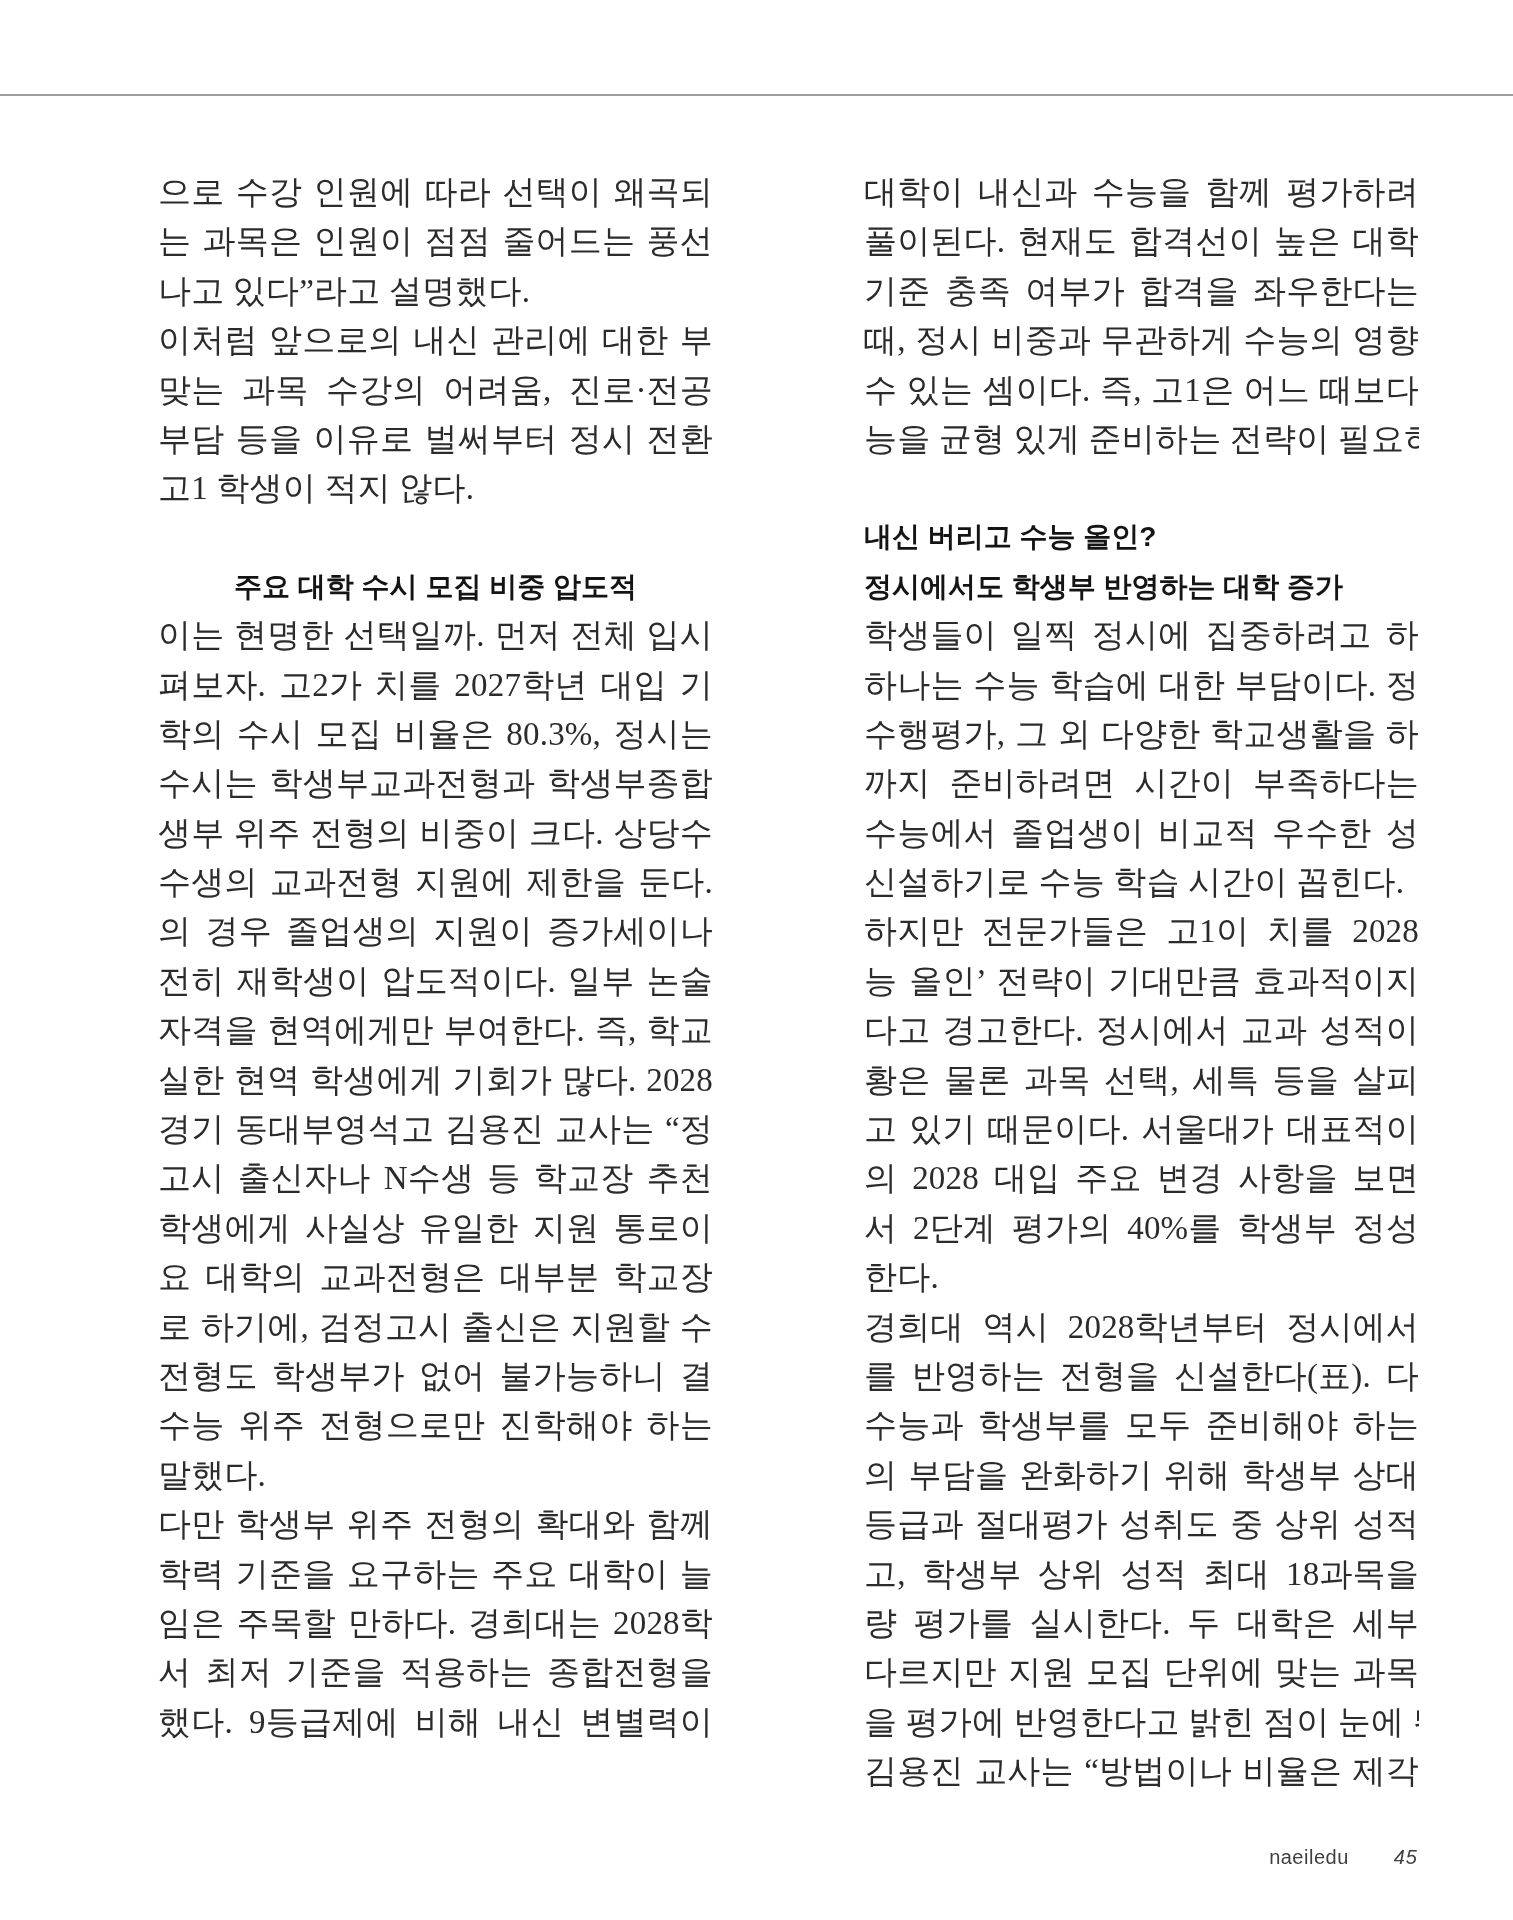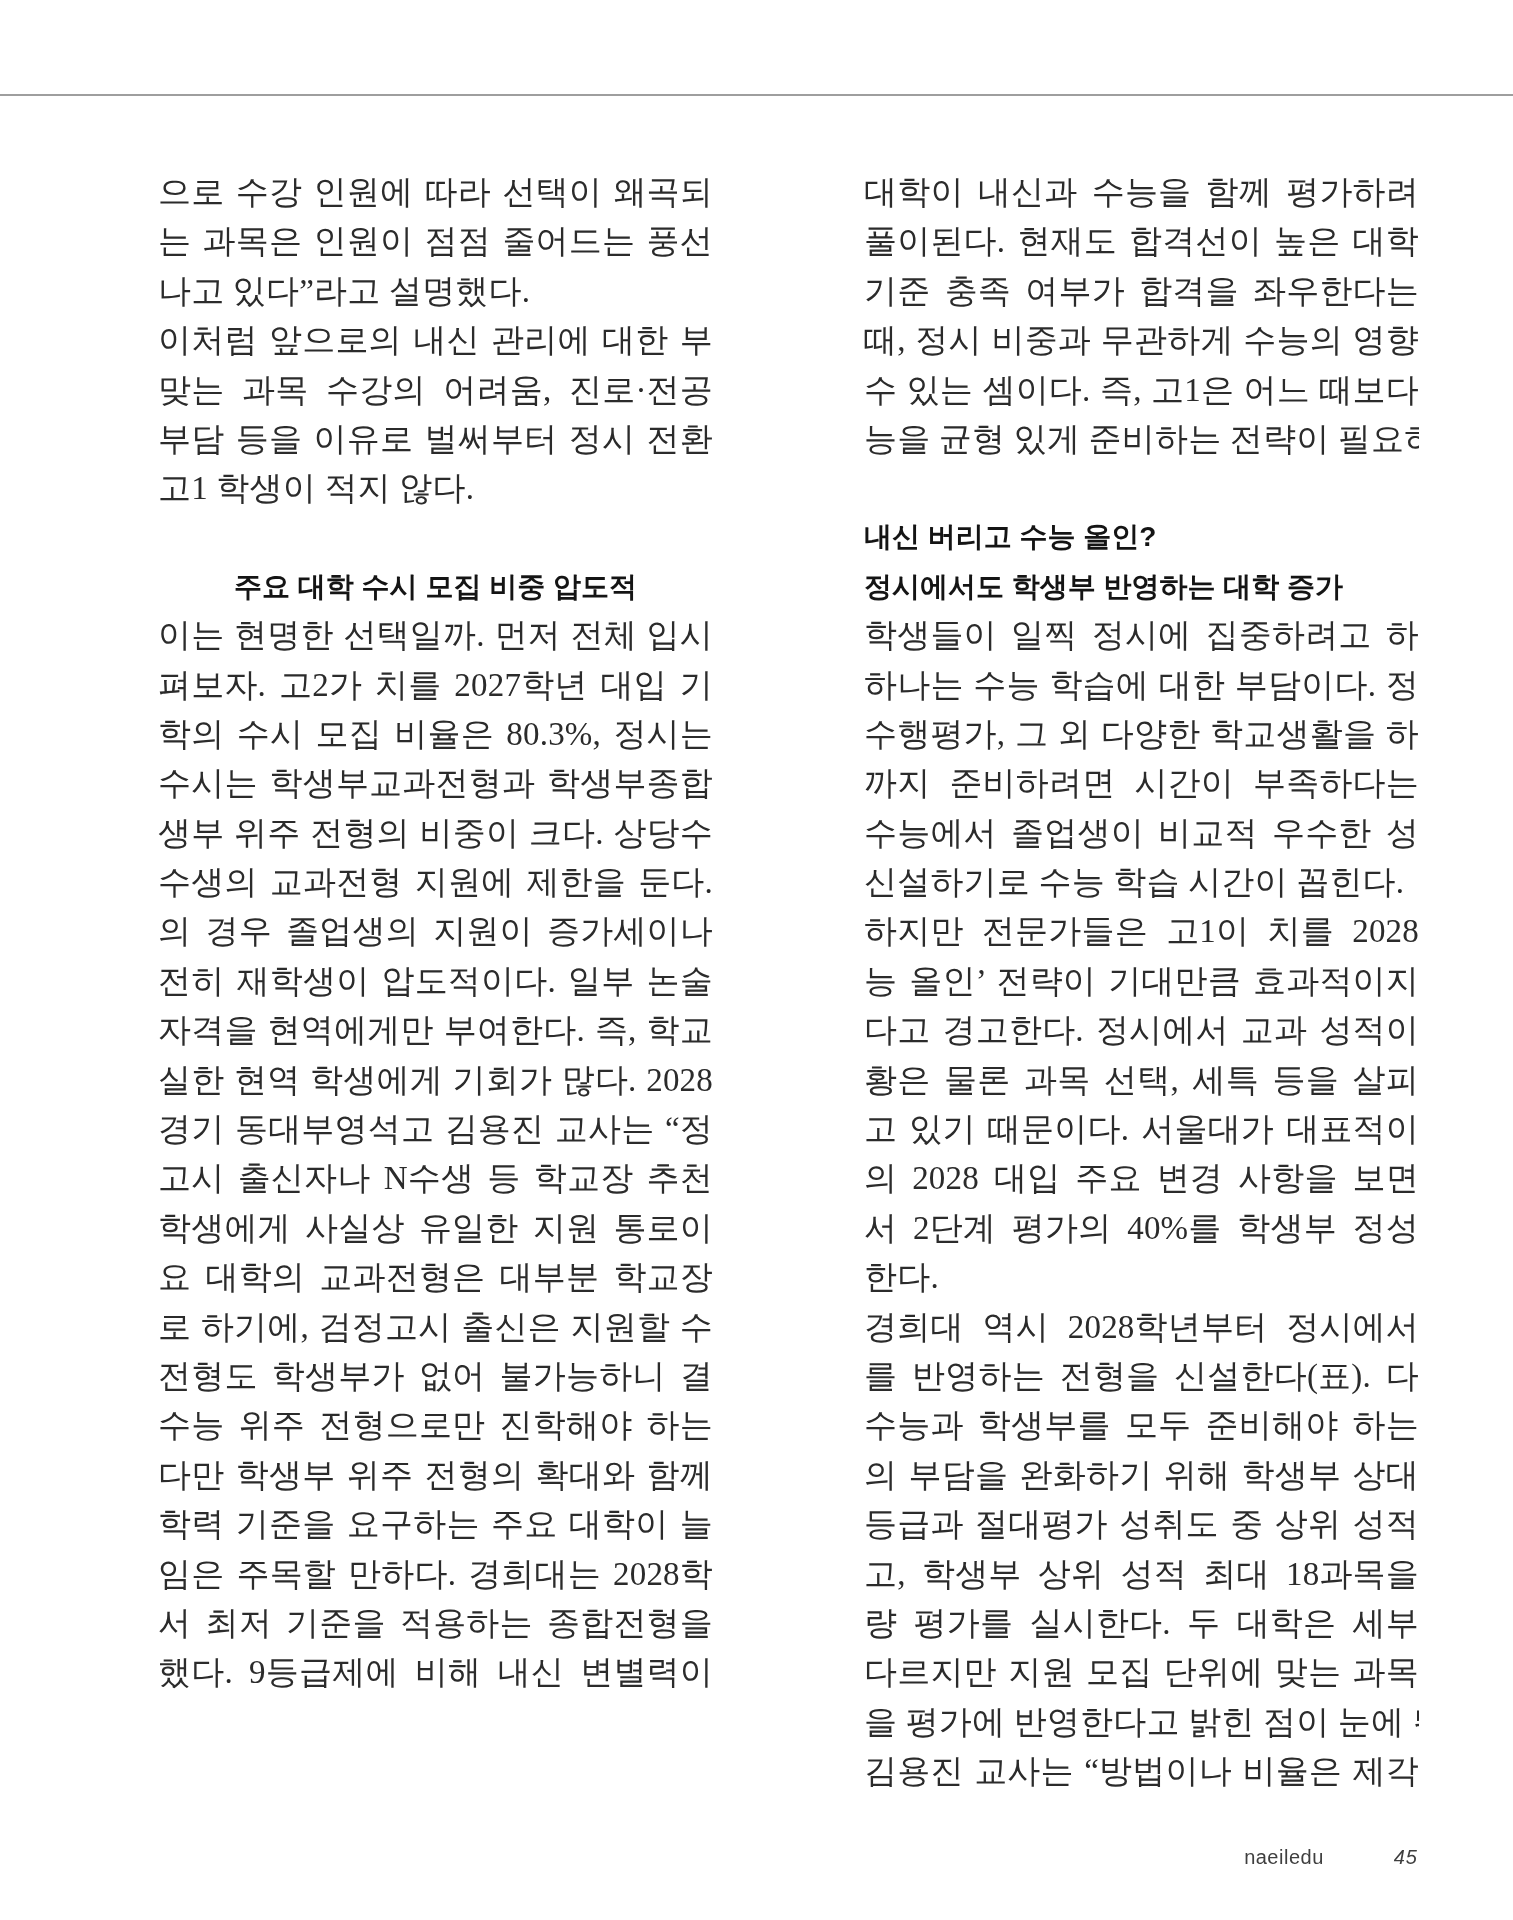--- a/index.html
+++ b/index.html
@@ -53,21 +53,21 @@
     white-space: nowrap;
     overflow: hidden;
   }
   .section { margin: 0; }
   .footer {
     position: absolute;
     top: 1846px;
     right: 95px;
     display: flex;
     align-items: baseline;
-    gap: 70px;
+    gap: 45px;
     font-family: "Liberation Sans", "DejaVu Sans", sans-serif;
     font-size: 20px;
     color: var(--footer-text, #3f3f3f);
     letter-spacing: 0.5px;
   }
   .footer .page-num { letter-spacing: 1px; font-style: italic; }
 </style>
 </head>
 <body>
 
@@ -98,20 +98,21 @@
         <div class="line just">전히 재학생이 압도적이다. 일부 논술전형도 응시</div>
         <div class="line just">자격을 현역에게만 부여한다. 즉, 학교생활에 충</div>
         <div class="line just">실한 현역 학생에게 기회가 많다. 2028대입도 비</div>
         <div class="line just">경기 동대부영석고 김용진 교사는 “정시는 검정</div>
         <div class="line just">고시 출신자나 N수생 등 학교장 추천이 어려운</div>
         <div class="line just">학생에게 사실상 유일한 지원 통로이다. 서울 주</div>
         <div class="line just">요 대학의 교과전형은 대부분 학교장 추천을 전제</div>
         <div class="line just">로 하기에, 검정고시 출신은 지원할 수 없다. 종합</div>
         <div class="line just">전형도 학생부가 없어 불가능하니 결국 논술이나</div>
         <div class="line just">수능 위주 전형으로만 진학해야 하는 구조” 라고</div>
+        <div class="line">말했다.</div>
         <div class="line just">다만 학생부 위주 전형의 확대와 함께 수능 최저</div>
         <div class="line just">학력 기준을 요구하는 주요 대학이 늘어나는 추세</div>
         <div class="line just">임은 주목할 만하다. 경희대는 2028학년 입시에</div>
         <div class="line just">서 최저 기준을 적용하는 종합전형을 신설하기로</div>
         <div class="line just">했다. 9등급제에 비해 내신 변별력이 약화되면서</div>
       </div>
     </div>
   <div class="col col-right" id="col-right">
       <div class="section paragraph">
         <div class="line just">대학이 내신과 수능을 함께 평가하려는 흐름으로</div>

